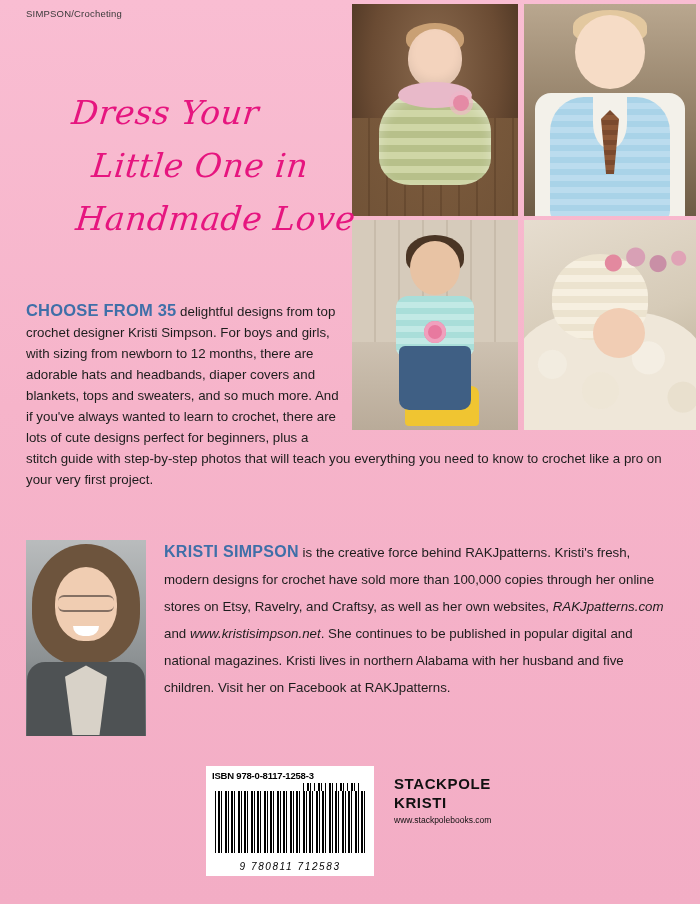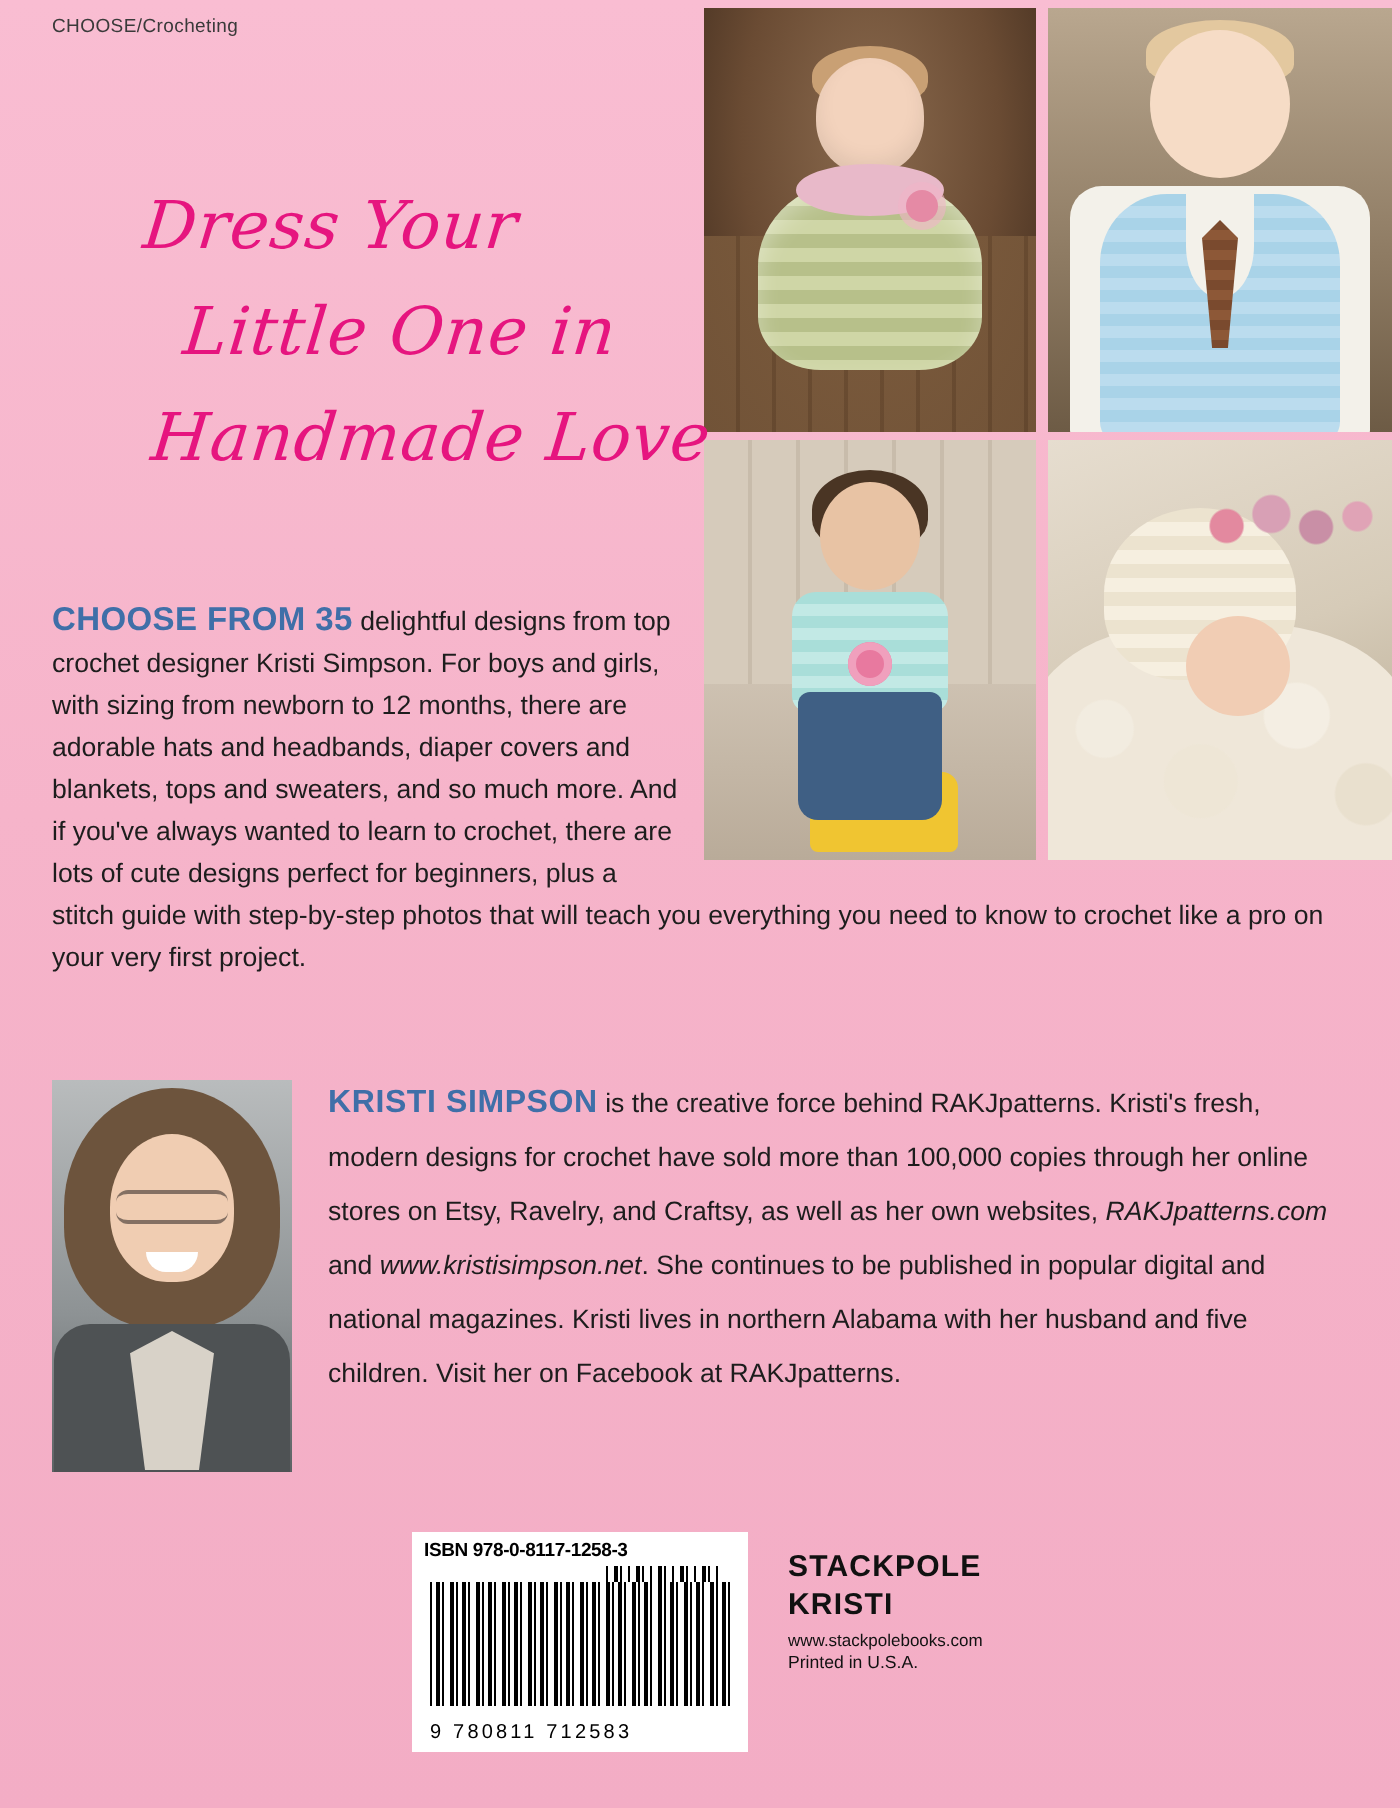--- a/index.html
+++ b/index.html
@@ -335,25 +335,26 @@
     background:
       repeating-linear-gradient(90deg,
         #000 0 1px, #fff 1px 4px, #000 4px 6px, #fff 6px 7px,
         #000 7px 8px, #fff 8px 11px);
   }
   .isbn-digits {
     position: absolute;
     left: 8px;
     bottom: 3px;
     width: 150px;
-    text-align: left;
+    text-align: center;
     font-family: "Liberation Sans", sans-serif;
     font-size: 10px;
     letter-spacing: 1.6px;
     color: #000;
+    font-style: italic;
   }
 
   
   .publisher {
     position: absolute;
     left: 394px;
     top: 774px;
     width: 250px;
   }
   .pub-name {
@@ -379,21 +380,21 @@
     font-size: 8.8px;
     color: #111;
     line-height: 12px;
   }
 </style>
 </head>
 <body>
 
 <div class="page">
 
-  <div class="category">CHOOSE/Crocheting</div>
+  <div class="category">SIMPSON/Crocheting</div>
 
   <div class="photo" id="photo-baby-poncho">
     <div class="bg"></div>
     <div class="floor"></div>
     <div class="hair"></div>
     <div class="head"></div>
     <div class="body"></div>
     <div class="collar"></div>
     <div class="flower"></div>
   </div>
@@ -459,16 +460,15 @@
     <div class="isbn-price" style="position:absolute; right:6px; top:16px;">51995&gt;</div>
     <div class="barcode2"></div>
     <div class="barcode"></div>
     <div class="isbn-digits">9 780811 712583</div>
   </div>
 
   <div class="publisher">
     <div class="pub-name">STACKPOLE</div>
     <div class="pub-name">KRISTI</div>
     <div class="pub-url">www.stackpolebooks.com</div>
-    <div class="pub-printed">Printed in U.S.A.</div>
   </div>
 
 </div>
 
 </body></html>

